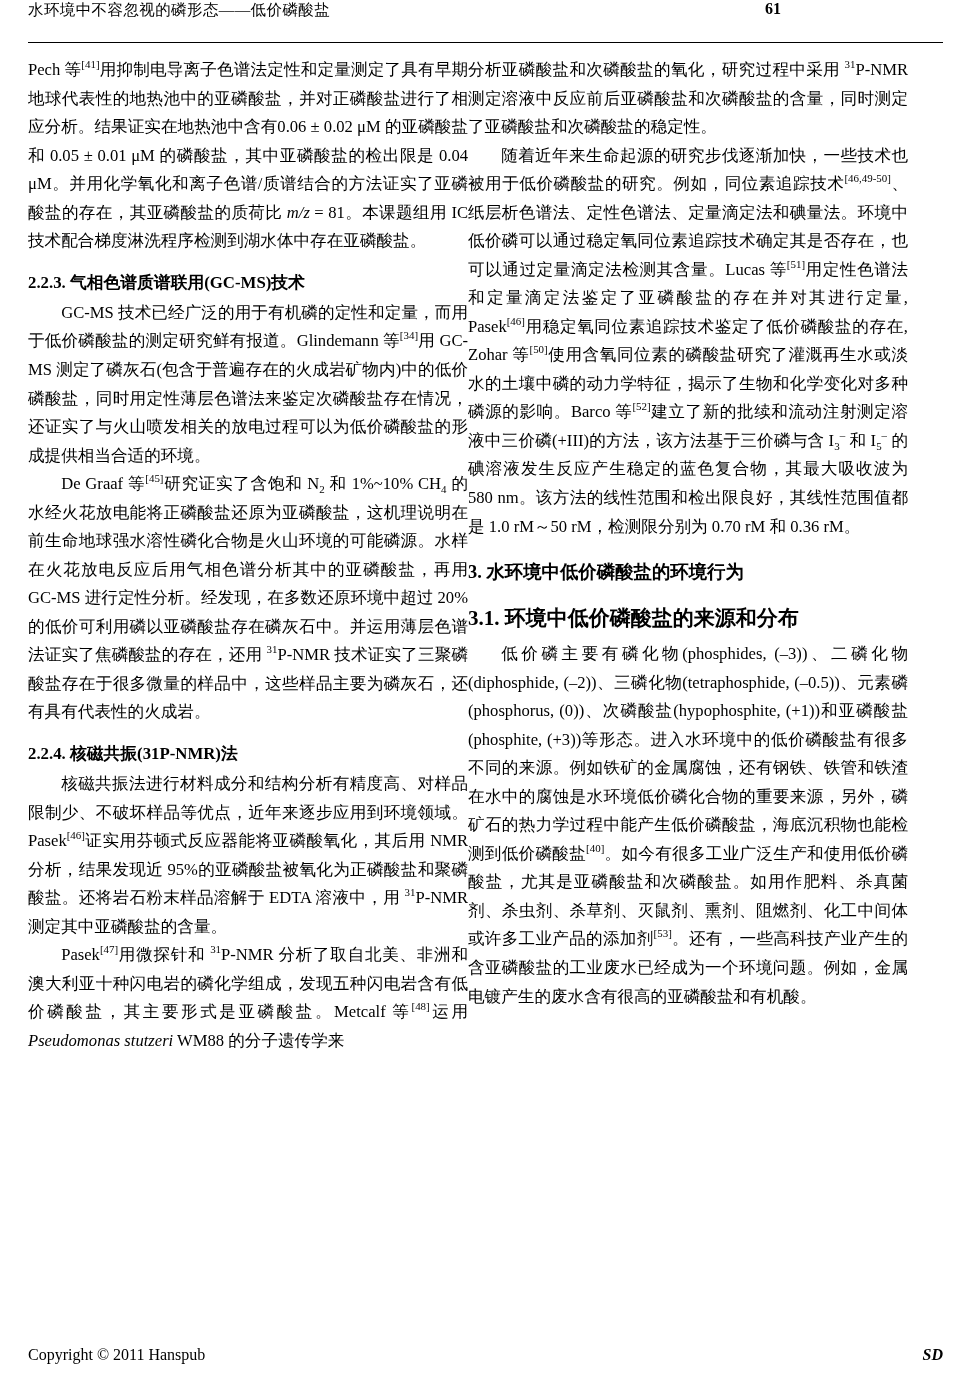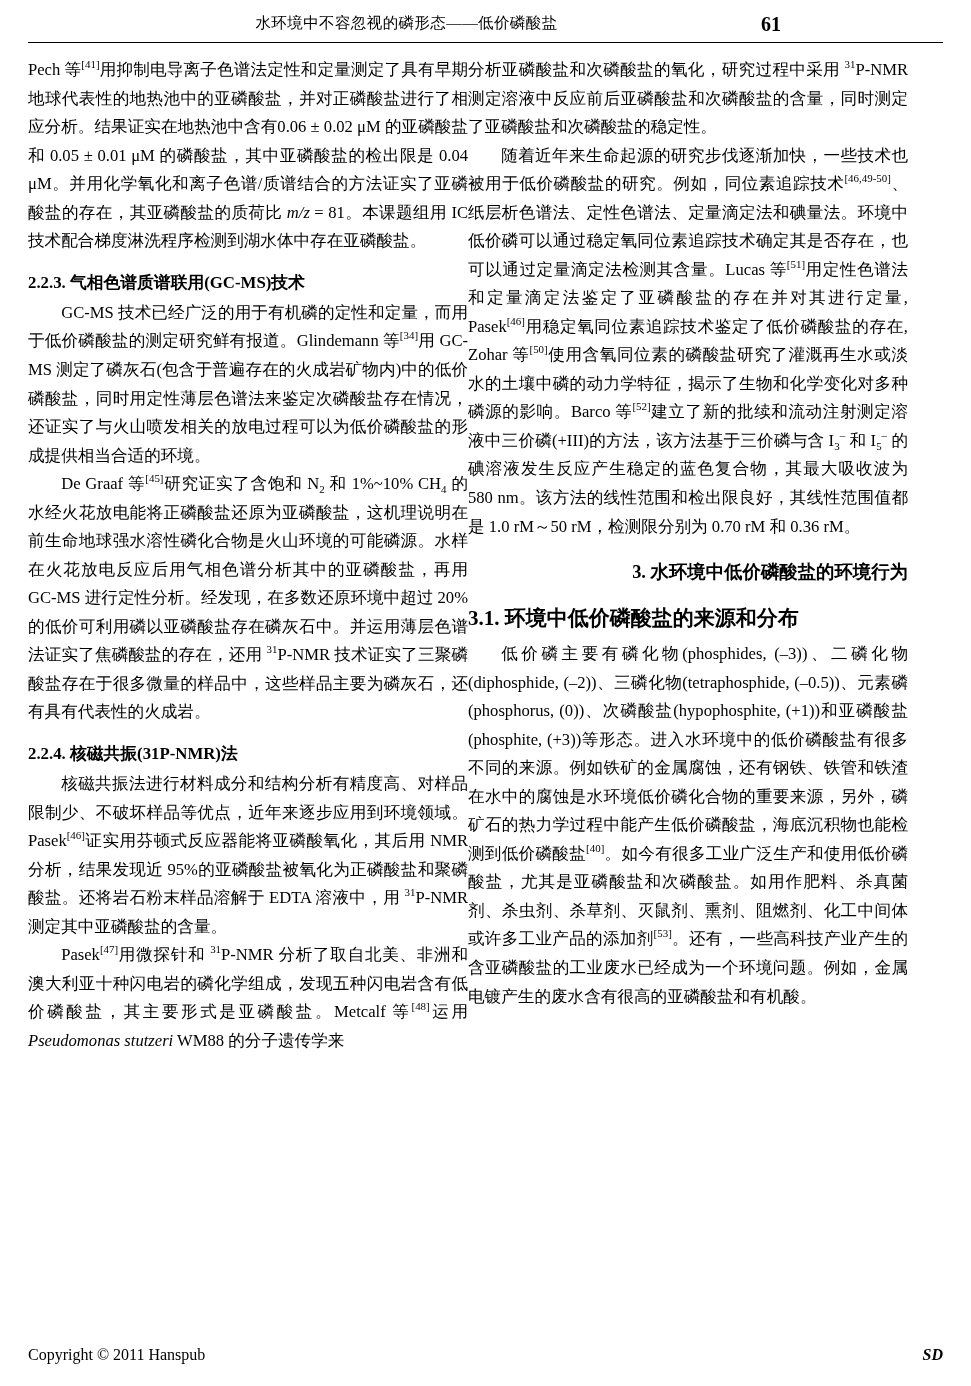--- a/index.html
+++ b/index.html
@@ -18,41 +18,41 @@
   .page {
     position: relative;
     width: 971px;
     height: 1386px;
     box-sizing: border-box;
     padding: 0;
   }
   
   .runhead {
     position: absolute;
-    top: 13px;
+    top: 0;
     left: 0;
     width: 813px;
     height: 30px;
     box-sizing: border-box;
     padding: 0 28px;
     display: flex;
     align-items: flex-start;
-    justify-content: center;
+    justify-content: flex-start;
   }
   .runhead .rh-title {
     font-size: 15.5px;
     letter-spacing: 0.4px;
     text-align: center;
     white-space: nowrap;
   }
   .runhead .rh-page {
     position: absolute;
     right: 32px;
     top: 0;
-    font-size: 20px;
+    font-size: 16px;
     font-weight: bold;
   }
   .rule {
     position: absolute;
     top: 42px;
     left: 28px;
     width: 915px;
     height: 1px;
     background: #000;
   }
@@ -84,21 +84,20 @@
   h2.sec {
     font-size: 16.8px;
     font-weight: bold;
     margin: 14px 0 4px 0;
     line-height: 1.5;
     text-align: left;
   }
   h2.sec.big {
     font-size: 18.4px;
     margin: 18px 0 8px 0;
-    text-align: right;
   }
   h2.sec.sub {
     font-size: 21px;
     margin: 16px 0 6px 0;
   }
   sup {
     font-size: 0.66em;
     vertical-align: super;
     line-height: 0;
   }

